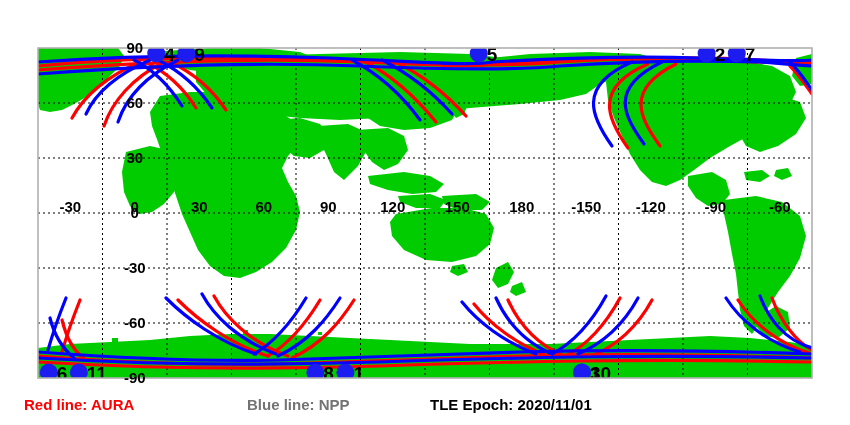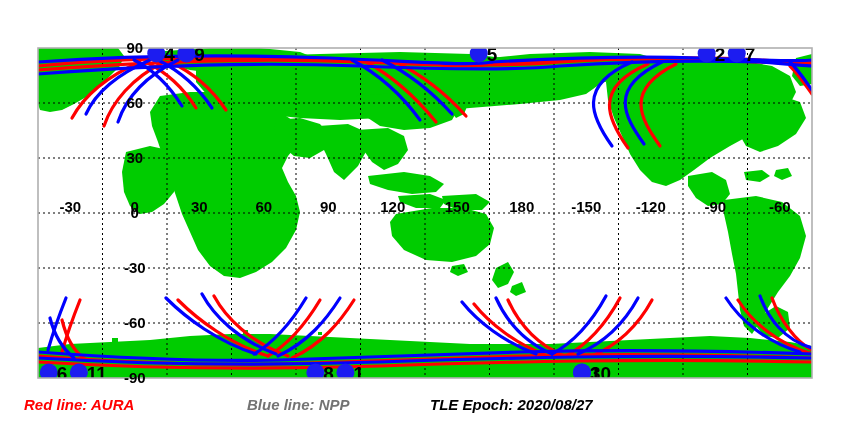--- a/index.html
+++ b/index.html
@@ -4,21 +4,21 @@
 <style>
   html,body{margin:0;padding:0;background:#ffffff;}
   body{width:850px;height:425px;position:relative;overflow:hidden;
        font-family:"Liberation Sans",sans-serif;}
 
   #plot-wrap{position:absolute;left:0;top:0;width:850px;height:390px;}
   #legend-wrap{position:absolute;left:0;top:390px;width:850px;height:35px;}
 
   svg{display:block;}
 
-  .legend-row{position:absolute;top:0;left:0;width:850px;height:35px;font-style:italic;}
+  .legend-row{position:absolute;top:0;left:0;width:850px;height:35px;}
   .legend-item{position:absolute;font-size:15px;font-weight:bold;
                white-space:nowrap;top:6px;}
   #legend-red{left:24px;}
   #legend-blue{left:247px;}
   #legend-epoch{left:430px;color:#000000;}
   .lg-label{}
   .lg-value{}
 </style>
 </head>
 <body>
@@ -273,16 +273,16 @@
     <div class="legend-item" id="legend-red" style="color:#ff0000">
       <span class="lg-label">Red line:</span>
       <span class="lg-value">AURA</span>
     </div>
     <div class="legend-item" id="legend-blue" style="color:#737373">
       <span class="lg-label">Blue line:</span>
       <span class="lg-value">NPP</span>
     </div>
     <div class="legend-item" id="legend-epoch">
       <span class="lg-label">TLE Epoch:</span>
-      <span class="lg-value">2020/08/27</span>
+      <span class="lg-value">2020/11/01</span>
     </div>
   </div>
 </div>
 
 </body></html>

